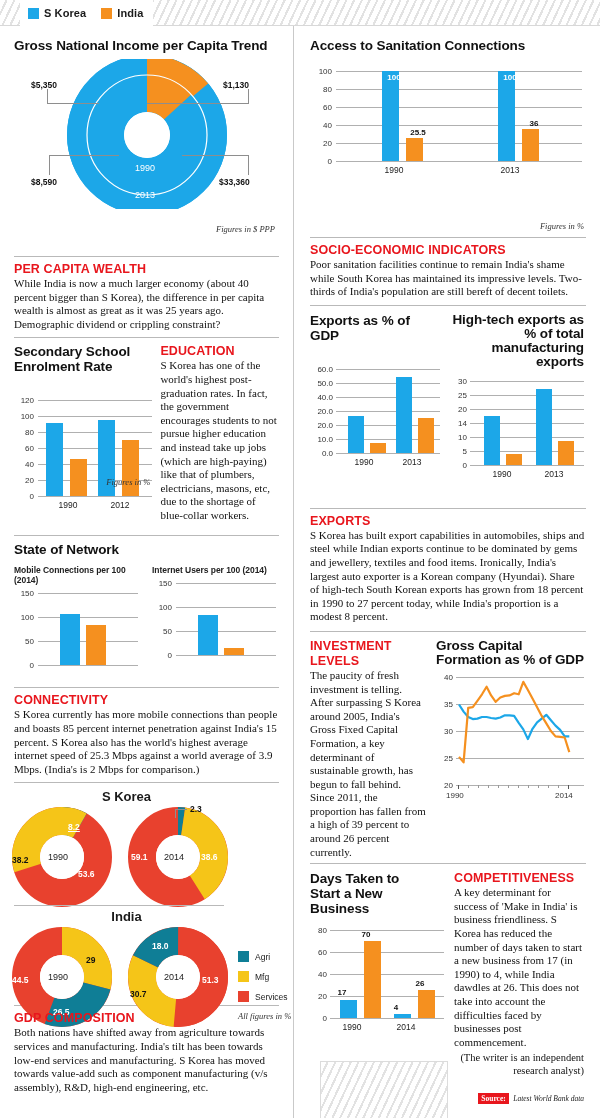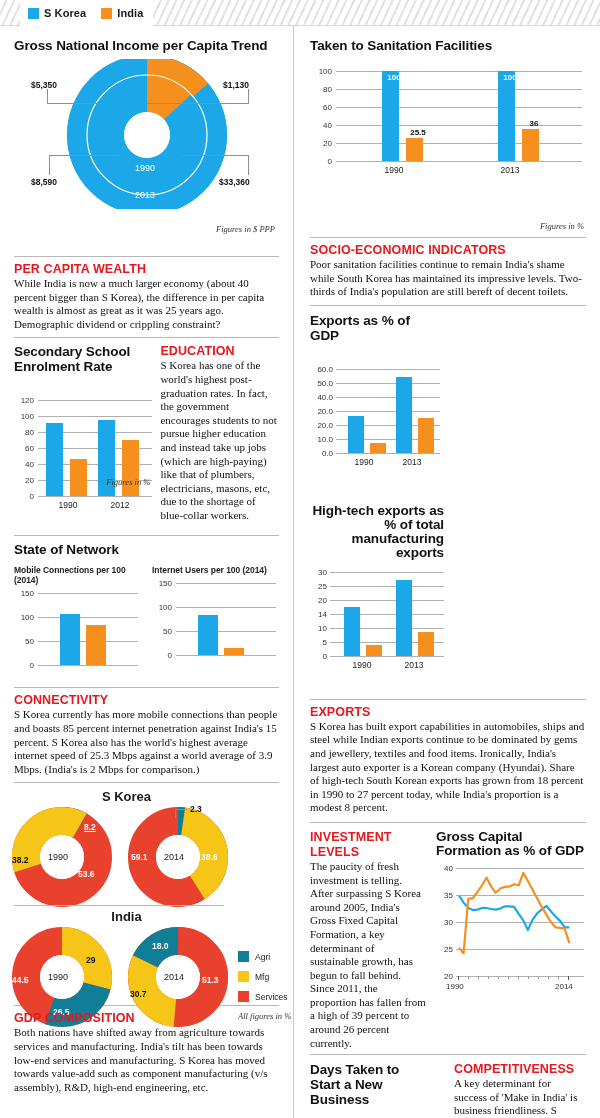--- a/index.html
+++ b/index.html
@@ -293,21 +293,21 @@
 
       <div style="position:absolute;left:12px;top:24px;">
         <svg width="100" height="100" viewBox="0 0 100 100">
           <g transform="translate(50,50)">
             <circle r="36" fill="none" stroke="#e8412e" stroke-width="28"></circle>
             <circle r="36" fill="none" stroke="#0f7e96" stroke-width="28" stroke-dasharray="18.6 207.6" transform="rotate(-90)"></circle>
             <circle r="36" fill="none" stroke="#f5c518" stroke-width="28" stroke-dasharray="86.5 139.7" stroke-dashoffset="-158.2" transform="rotate(-90)"></circle>
             <circle r="22" fill="#ffffff"></circle>
           </g>
         </svg>
-        <div class="donut-lbl" style="left:72px;top:15px;text-decoration:underline;">8.2</div>
+        <div class="donut-lbl" style="left:56px;top:15px;text-decoration:underline;">8.2</div>
         <div class="donut-lbl" style="left:66px;top:62px;">53.6</div>
         <div class="donut-lbl dark" style="left:0px;top:48px;">38.2</div>
         <div class="donut-yr" style="left:36px;top:45px;">1990</div>
       </div>
 
       <div style="position:absolute;left:128px;top:24px;">
         <svg width="100" height="100" viewBox="0 0 100 100">
           <g transform="translate(50,50)">
             <circle r="36" fill="none" stroke="#e8412e" stroke-width="28"></circle>
             <circle r="36" fill="none" stroke="#0f7e96" stroke-width="28" stroke-dasharray="5.2 221.0" transform="rotate(-90)"></circle>
@@ -379,21 +379,21 @@
 
     <div class="panel" style="padding-top:5px;">
       <div class="redhead">GDP COMPOSITION</div>
       <div class="body-txt">Both nations have shifted away from agriculture towards services and manufacturing. India's tilt has been towards low-end services and manufacturing. S Korea has moved towards value-add such as component manufacturing (v/s assembly), R&amp;D, high-end engineering, etc.</div>
     </div>
   </div>
 
   <div class="col-right">
 
     <div class="panel" style="padding-top:12px;">
-      <div class="h-title">Taken to Sanitation Facilities</div>
+      <div class="h-title">Access to Sanitation Connections</div>
 
       <div class="chart" style="height:140px;margin-top:18px;position:relative;">
         <div class="gridline" style="top:0px;left:26px;right:4px;"></div>
         <div class="gridline" style="top:18px;left:26px;right:4px;"></div>
         <div class="gridline" style="top:36px;left:26px;right:4px;"></div>
         <div class="gridline" style="top:54px;left:26px;right:4px;"></div>
         <div class="gridline" style="top:72px;left:26px;right:4px;"></div>
         <div class="gridline" style="top:90px;left:26px;right:4px;"></div>
 
         <div class="axislbl" style="top:0px;left:0;width:22px;">100</div>
@@ -425,21 +425,21 @@
     <div class="hrule-r" style="margin:6px 14px 0 14px;"></div>
 
     <div class="panel" style="padding-top:5px;">
       <div class="redhead">SOCIO-ECONOMIC INDICATORS</div>
       <div class="body-txt">Poor sanitation facilities continue to remain India's shame while South Korea has maintained its impressive levels. Two-thirds of India's population are still bereft of decent toilets.</div>
     </div>
 
     <div class="hrule-r" style="margin:6px 14px 0 14px;"></div>
 
     <div class="panel" style="padding-top:7px;">
-      <div style="display:flex;gap:10px;flex-direction:column;">
+      <div style="display:flex;gap:10px;">
 
         <div style="width:130px;position:relative;">
           <div class="h-title">Exports as % of GDP</div>
           <div class="chart" style="height:125px;margin-top:26px;position:relative;">
             <div class="gridline" style="top:0px;left:26px;right:0;"></div>
             <div class="gridline" style="top:14px;left:26px;right:0;"></div>
             <div class="gridline" style="top:28px;left:26px;right:0;"></div>
             <div class="gridline" style="top:42px;left:26px;right:0;"></div>
             <div class="gridline" style="top:56px;left:26px;right:0;"></div>
             <div class="gridline" style="top:70px;left:26px;right:0;"></div>

